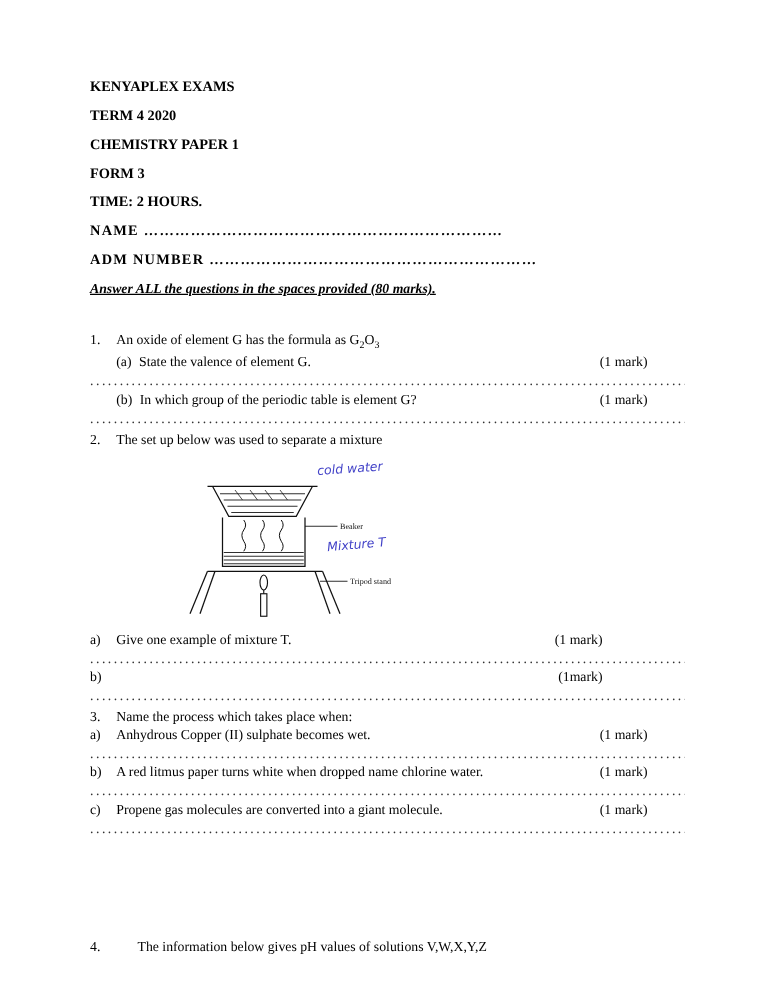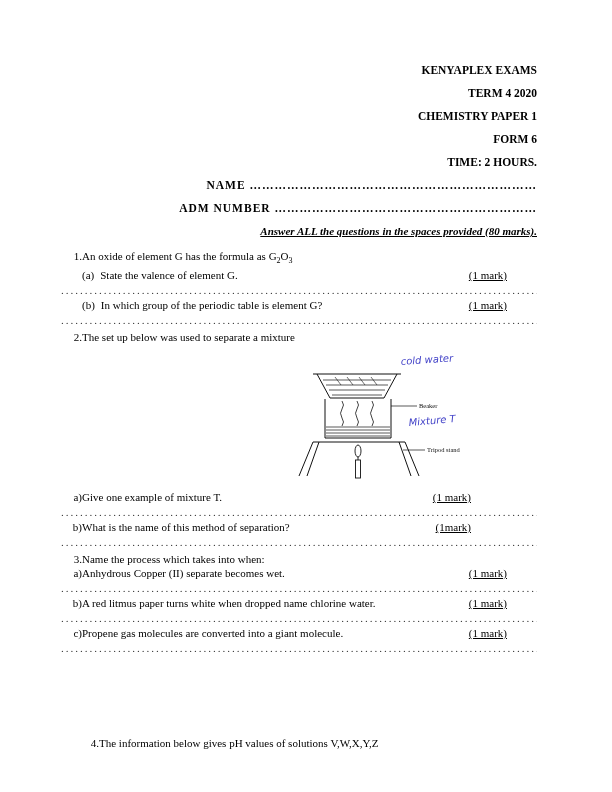--- a/index.html
+++ b/index.html
@@ -6,35 +6,35 @@
   html,body { background:#ffffff; }
   .page {
     position:relative;
     width:612px; height:792px;
     margin:0 auto;
     background:#ffffff;
     font-family:"Liberation Serif", serif;
     font-size:11px; color:#000;
     overflow:hidden;
   }
-  .content { position:absolute; left:61px; top:64px; width:476px;text-align:right; }
+  .content { position:absolute; left:72px; top:64px; width:476px; }
 
   .hline { font-weight:bold; font-size:11.5px; line-height:13px; margin-bottom:10px; white-space:nowrap; overflow:hidden; }
   .dotline { letter-spacing:1px; }
   .instruction {
     font-weight:bold; font-style:italic; text-decoration:underline;
-    font-size:11px; margin-top:2px; margin-bottom:12px;
+    font-size:11px; margin-top:2px; margin-bottom:28px;
   }
 
   .row { display:flex; line-height:14px; align-items:baseline; }
   .qnum { flex:none; width:21px; }
   .qnum4 { flex:none; width:38px; }
   .plabel { margin-right:6px; }
   .indent1 { padding-left:21px; }
-  .mark { margin-left:auto; white-space:nowrap;text-decoration:underline; }
+  .mark { margin-left:auto; white-space:nowrap; }
   .mr1 { margin-right:30px; }
   .mr2 { margin-right:66px; }
   sub { font-size:8px; }
 
   .dots {
     white-space:nowrap; overflow:hidden;
     height:12px; line-height:12px;
     letter-spacing:2px; color:#333;
     margin:2px 0 2px 0;
   }
@@ -48,21 +48,21 @@
 </style>
 </head>
 <body>
 
 <div class="page">
   <div class="content">
 
     <div class="hline">KENYAPLEX EXAMS</div>
     <div class="hline">TERM 4 2020</div>
     <div class="hline">CHEMISTRY PAPER 1</div>
-    <div class="hline">FORM 6</div>
+    <div class="hline">FORM 3</div>
     <div class="hline">TIME: 2 HOURS.</div>
     <div class="hline dotline">NAME ……………………………………………………………</div>
     <div class="hline dotline">ADM NUMBER ………………………………………………………</div>
 
     <div class="instruction">Answer ALL the questions in the spaces provided (80 marks).</div>
 
     <div>
       <div class="row">
         <span class="qnum">1.</span>
         <span><span>An oxide of element G has the formula as G</span><sub>2</sub><span>O</span><sub>3</sub></span>
@@ -140,34 +140,33 @@
       </div>
 
       <div class="row">
         <span class="qnum">a)</span>
         <span>Give one example of mixture T.</span>
         <span class="mark mr2">(1 mark)</span>
       </div>
       <div class="dots">........................................................................................................................................................................</div>
       <div class="row">
         <span class="qnum">b)</span>
-        <span>What is the name of this method of separation?</span>
         <span class="mark mr2">(1mark)</span>
       </div>
       <div class="dots">........................................................................................................................................................................</div>
     </div>
 
     <div class="q3block">
       <div class="row">
         <span class="qnum">3.</span>
-        <span>Name the process which takes into when:</span>
+        <span>Name the process which takes place when:</span>
       </div>
       <div class="row">
         <span class="qnum">a)</span>
-        <span>Anhydrous Copper (II) separate becomes wet.</span>
+        <span>Anhydrous Copper (II) sulphate becomes wet.</span>
         <span class="mark mr1">(1 mark)</span>
       </div>
       <div class="dots">........................................................................................................................................................................</div>
       <div class="row">
         <span class="qnum">b)</span>
         <span>A red litmus paper turns white when dropped name chlorine water.</span>
         <span class="mark mr1">(1 mark)</span>
       </div>
       <div class="dots">........................................................................................................................................................................</div>
       <div class="row">

